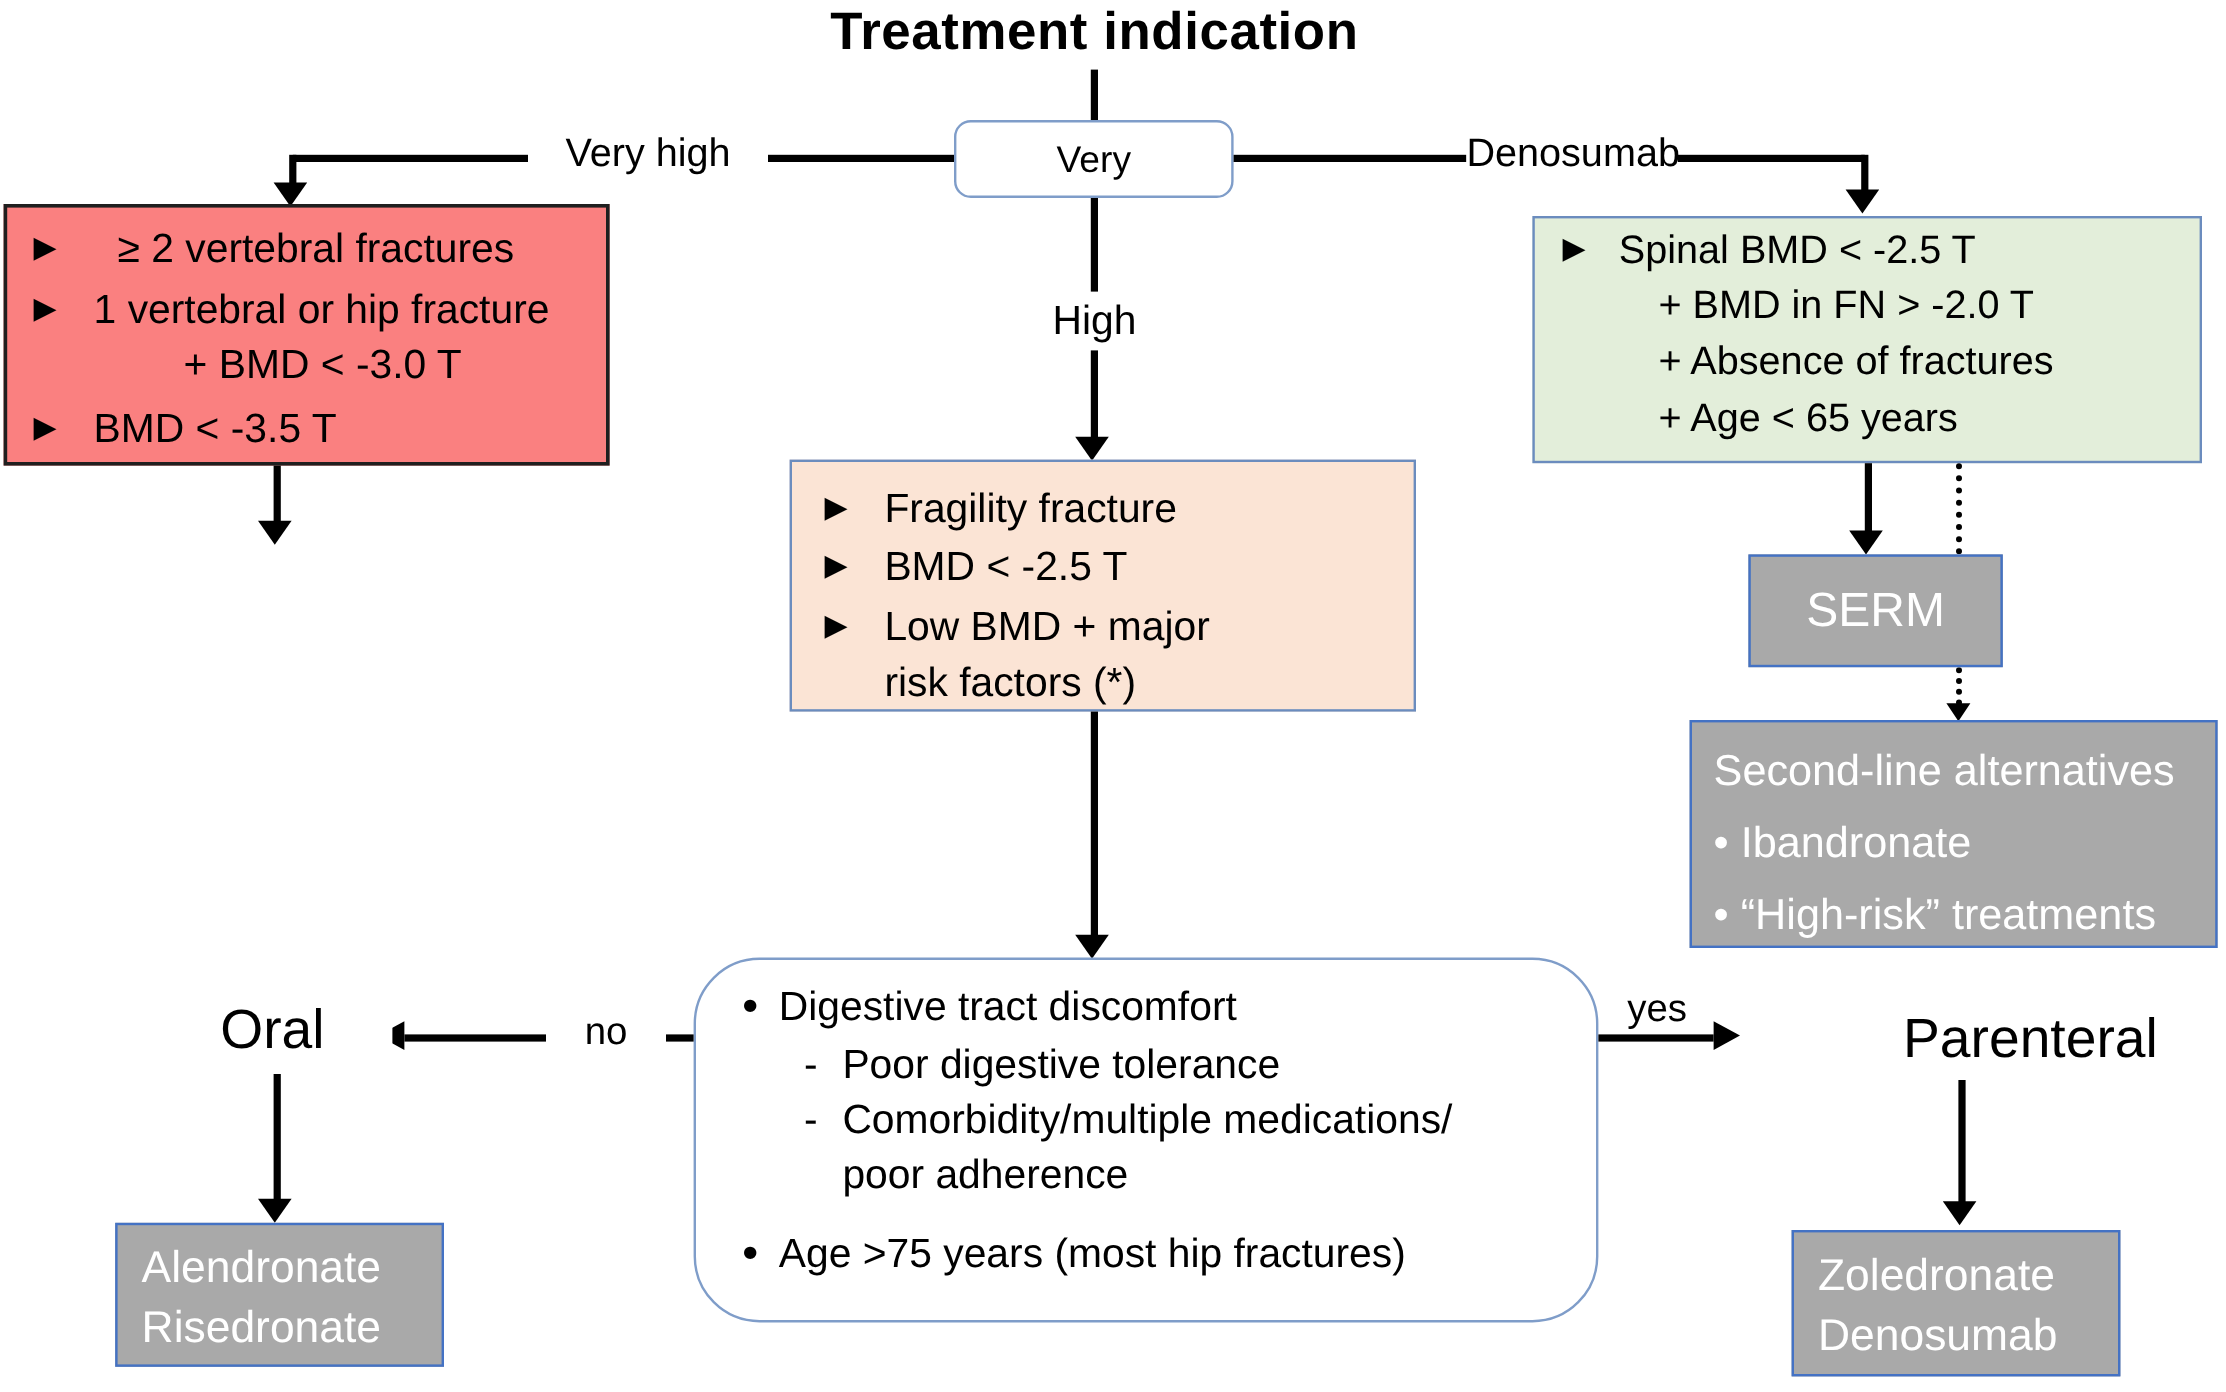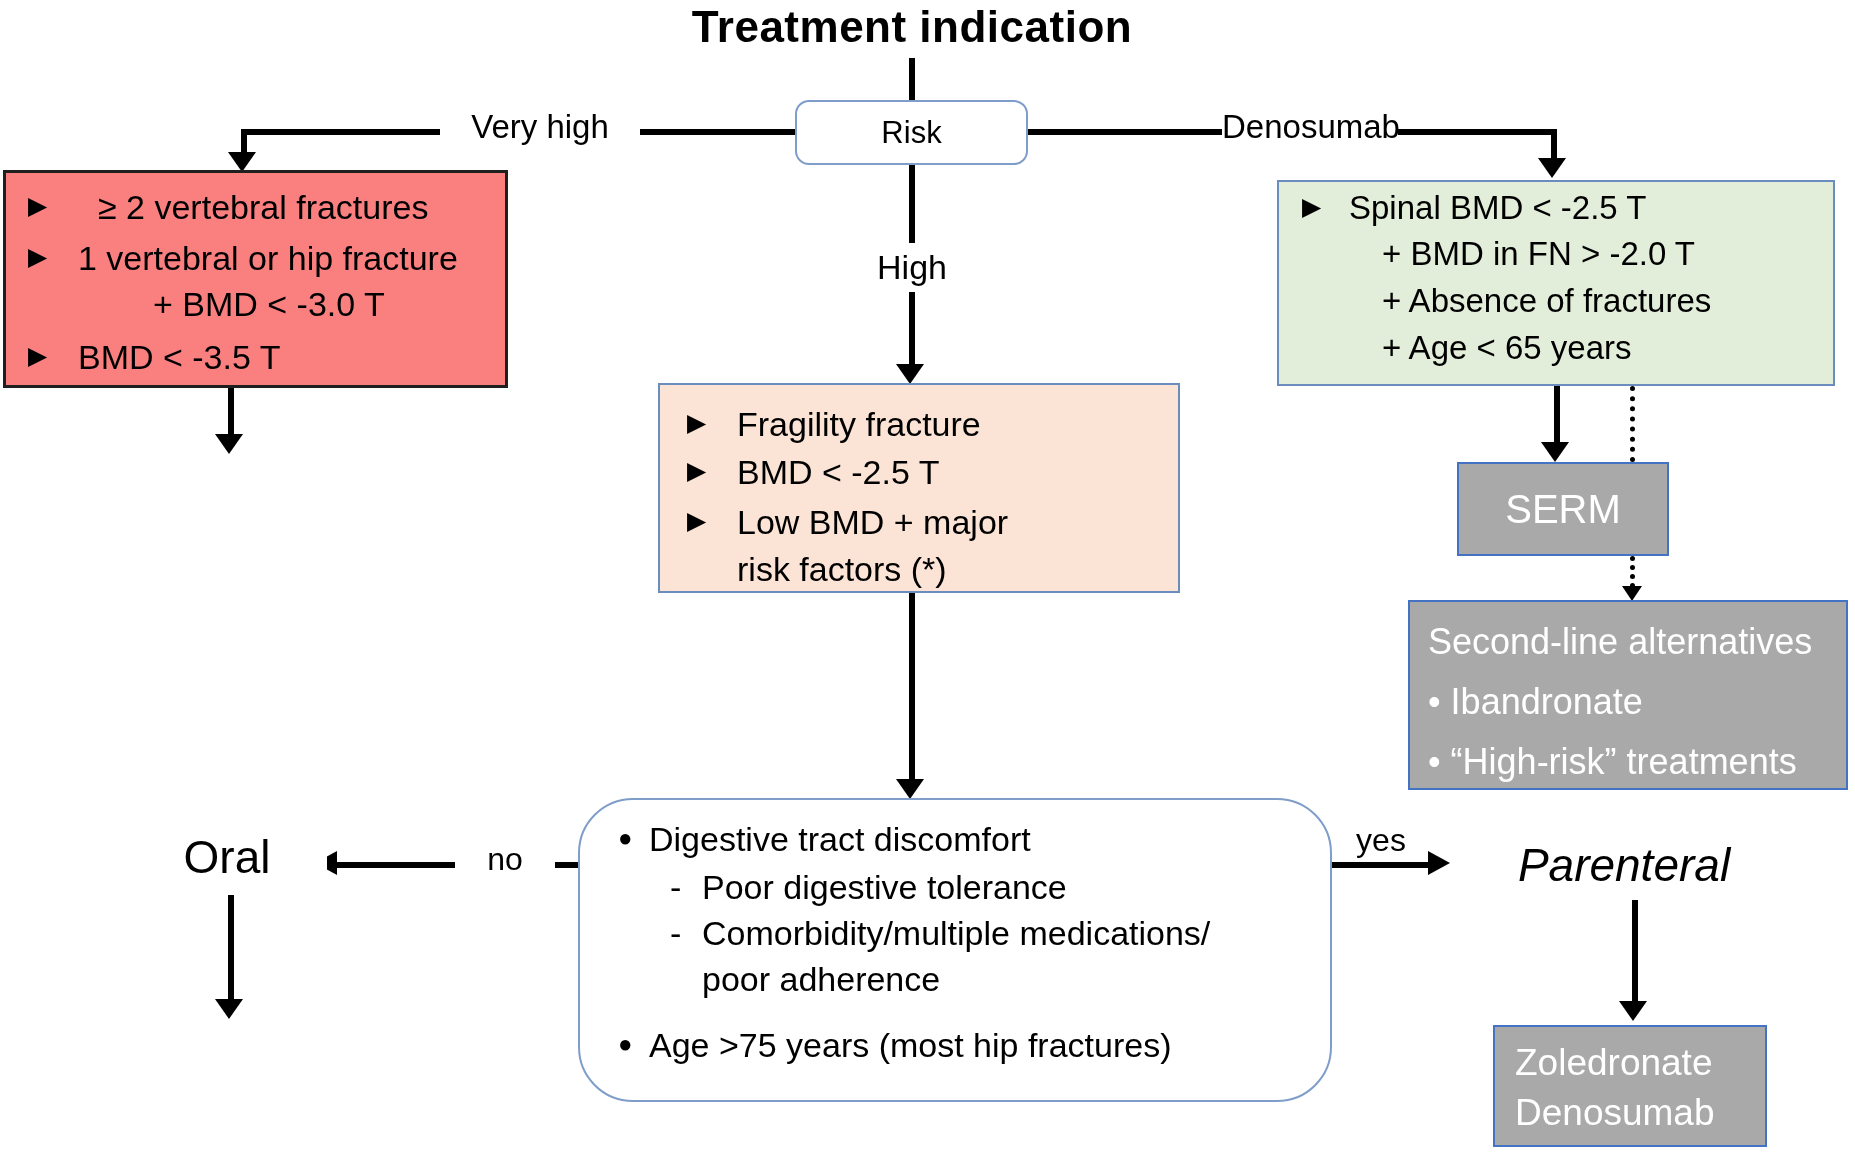--- a/index.html
+++ b/index.html
@@ -48,21 +48,21 @@
 </head>
 <body>
 
 <div class="canvas">
 
   <div class="title">Treatment indication</div>
 
   <div class="vline" style="left:909px;top:58px;height:42px;"></div>
 
   <div class="box risk">
-    <span>Risk</span>
+    <span>Very</span>
   </div>
 
   <div class="hline" style="left:244px;top:129px;width:208px;"></div>
   <div class="hline" style="left:622px;top:129px;width:173px;"></div>
   <div class="lbl" style="left:440px;top:108px;width:200px;">Very high</div>
   <div class="vline" style="left:241px;top:129px;height:25px;"></div>
   <div class="arr down" style="left:228px;top:152px;"></div>
 
   <div class="hline" style="left:1028px;top:129px;width:194px;"></div>
   <div class="hline" style="left:1398px;top:129px;width:156px;"></div>
@@ -177,22 +177,26 @@
   <div class="arr left" style="left:315px;top:851px;"></div>
   <div class="lbl" style="left:455px;top:824px;width:100px;font-size:32px;margin-top:17px;">no</div>
 
   <div class="hline" style="left:1332px;top:862px;width:96px;"></div>
   <div class="arr right" style="left:1428px;top:851px;"></div>
   <div class="lbl" style="left:1336px;top:822px;width:90px;font-size:32px;">yes</div>
 
   <div class="lbl big" style="left:127px;top:830px;width:200px;text-align:center;">Oral</div>
   <div class="vline" style="left:228px;top:895px;height:106px;"></div>
   <div class="arr down" style="left:215px;top:999px;"></div>
-
-  <div class="lbl big" style="left:1464px;top:838px;width:320px;font-style:italic;">Parenteral</div>
+  <div class="box drug alen">
+    <div>Alendronate</div>
+    <div>Risedronate</div>
+  </div>
+
+  <div class="lbl big" style="left:1532px;top:838px;width:320px;">Parenteral</div>
   <div class="vline" style="left:1632px;top:900px;height:103px;"></div>
   <div class="arr down" style="left:1619px;top:1001px;"></div>
   <div class="box drug zole">
     <div>Zoledronate</div>
     <div>Denosumab</div>
   </div>
 
 </div>
 
 </body></html>

